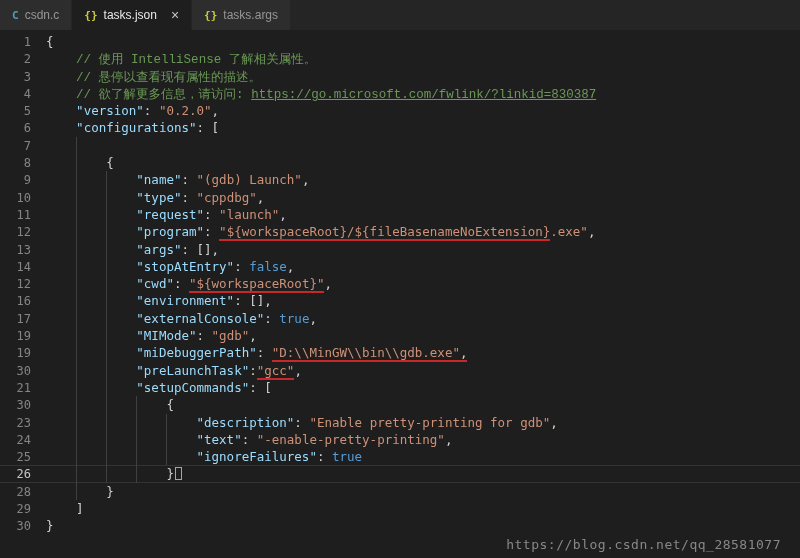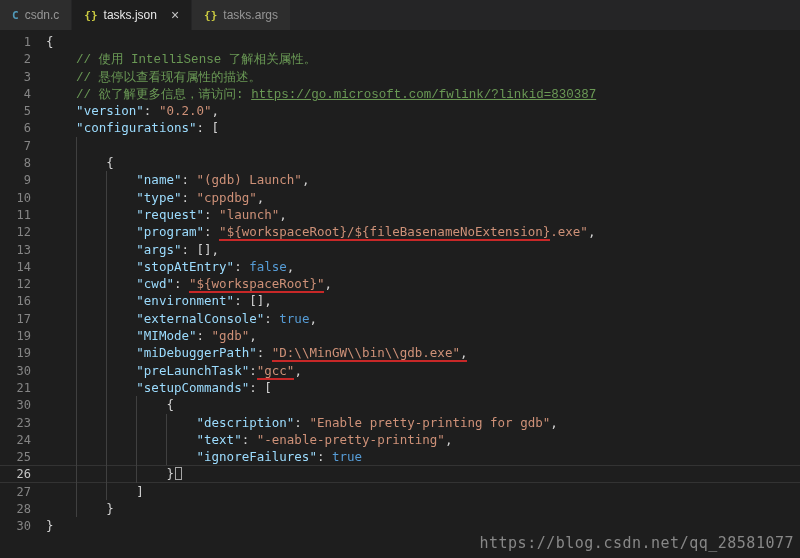--- a/index.html
+++ b/index.html
@@ -51,22 +51,22 @@
   .t-bool { color: var(--bool, #569cd6); }
   .t-cmt  { color: var(--cmt, #6a9955); font-family: Liberation Mono, monospace; }
   .t-link { text-decoration:underline; cursor:pointer; }
   .t-red  { border-bottom:2px solid var(--red, #c82828); }
   .cursor {
     display:inline-block; width:7px; height:13px;
     border:1px solid #a6a6a6;
     vertical-align:-2px; margin-left:1px;
   }
   .watermark {
-    position:absolute; right:6px; bottom:6px;
-    font-size:15px; letter-spacing:0.5px;
+    position:absolute; right:19px; bottom:6px;
+    font-size:13px; letter-spacing:0.5px;
     color: var(--watermark, #9a9a9a); opacity:0.85;
   }
 </style>
 </head>
 <body>
 
 <div class="tabbar">
     <div class="tab">
       <span class="ficon" style="color: rgb(81, 154, 186);">C</span>
       <span>csdn.c</span>
@@ -103,18 +103,18 @@
       <div class="line"><span class="ln">17</span><span class="guide" style="left: calc(4ch + 46px);"></span><span class="guide" style="left: calc(8ch + 46px);"></span><span>            <span class="t-key">"externalConsole"</span><span class="t-punc">: </span><span class="t-bool">true</span><span class="t-punc">,</span></span></div>
       <div class="line"><span class="ln">19</span><span class="guide" style="left: calc(4ch + 46px);"></span><span class="guide" style="left: calc(8ch + 46px);"></span><span>            <span class="t-key">"MIMode"</span><span class="t-punc">: </span><span class="t-str">"gdb"</span><span class="t-punc">,</span></span></div>
       <div class="line"><span class="ln">19</span><span class="guide" style="left: calc(4ch + 46px);"></span><span class="guide" style="left: calc(8ch + 46px);"></span><span>            <span class="t-key">"miDebuggerPath"</span><span class="t-punc">: </span><span class="t-str t-red">"D:\\MinGW\\bin\\gdb.exe"</span><span class="t-punc t-red">,</span></span></div>
       <div class="line"><span class="ln">30</span><span class="guide" style="left: calc(4ch + 46px);"></span><span class="guide" style="left: calc(8ch + 46px);"></span><span>            <span class="t-key">"preLaunchTask"</span><span class="t-punc">:</span><span class="t-str t-red">"gcc"</span><span class="t-punc">,</span></span></div>
       <div class="line"><span class="ln">21</span><span class="guide" style="left: calc(4ch + 46px);"></span><span class="guide" style="left: calc(8ch + 46px);"></span><span>            <span class="t-key">"setupCommands"</span><span class="t-punc">: [</span></span></div>
       <div class="line"><span class="ln">30</span><span class="guide" style="left: calc(4ch + 46px);"></span><span class="guide" style="left: calc(8ch + 46px);"></span><span class="guide" style="left: calc(12ch + 46px);"></span><span>                <span class="t-punc">{</span></span></div>
       <div class="line"><span class="ln">23</span><span class="guide" style="left: calc(4ch + 46px);"></span><span class="guide" style="left: calc(8ch + 46px);"></span><span class="guide" style="left: calc(12ch + 46px);"></span><span class="guide" style="left: calc(16ch + 46px);"></span><span>                    <span class="t-key">"description"</span><span class="t-punc">: </span><span class="t-str">"Enable pretty-printing for gdb"</span><span class="t-punc">,</span></span></div>
       <div class="line"><span class="ln">24</span><span class="guide" style="left: calc(4ch + 46px);"></span><span class="guide" style="left: calc(8ch + 46px);"></span><span class="guide" style="left: calc(12ch + 46px);"></span><span class="guide" style="left: calc(16ch + 46px);"></span><span>                    <span class="t-key">"text"</span><span class="t-punc">: </span><span class="t-str">"-enable-pretty-printing"</span><span class="t-punc">,</span></span></div>
       <div class="line"><span class="ln">25</span><span class="guide" style="left: calc(4ch + 46px);"></span><span class="guide" style="left: calc(8ch + 46px);"></span><span class="guide" style="left: calc(12ch + 46px);"></span><span class="guide" style="left: calc(16ch + 46px);"></span><span>                    <span class="t-key">"ignoreFailures"</span><span class="t-punc">: </span><span class="t-bool">true</span></span></div>
       <div class="line hl"><span class="ln ln-active">26</span><span class="guide" style="left: calc(4ch + 46px);"></span><span class="guide" style="left: calc(8ch + 46px);"></span><span class="guide" style="left: calc(12ch + 46px);"></span><span>                <span class="t-punc">}</span></span><span class="cursor"></span></div>
-      <div class="line"><span class="ln">27</span><span class="guide" style="left: calc(4ch + 46px);"></span><span class="guide" style="left: calc(8ch + 46px);"></span><span>            <span class="t-punc">]</span></span></div>
       <div class="line"><span class="ln">28</span><span class="guide" style="left: calc(4ch + 46px);"></span><span>        <span class="t-punc">}</span></span></div>
+      <div class="line"><span class="ln">29</span><span>    <span class="t-punc">]</span></span></div>
       <div class="line"><span class="ln">30</span><span><span class="t-punc">}</span></span></div>
     </div>
   <div class="watermark">https://blog.csdn.net/qq_28581077</div>
 </div>
 
 </body></html>

